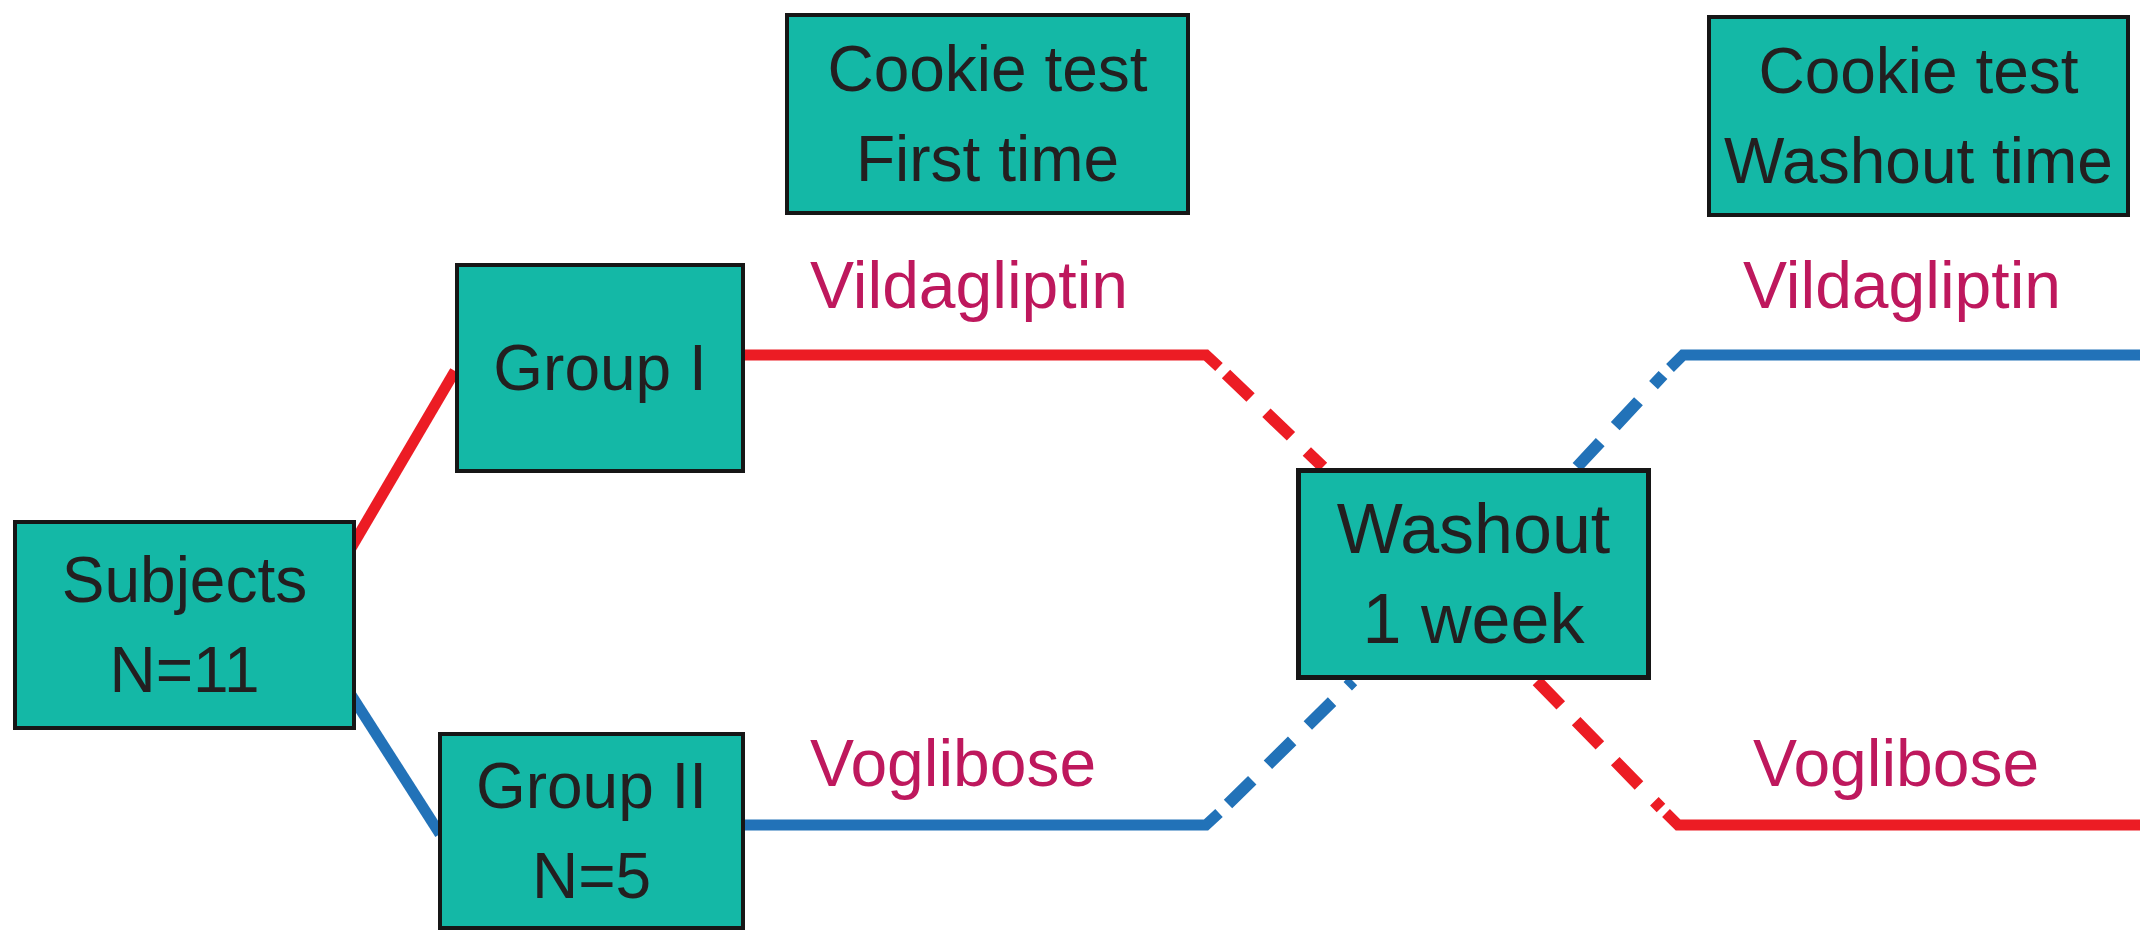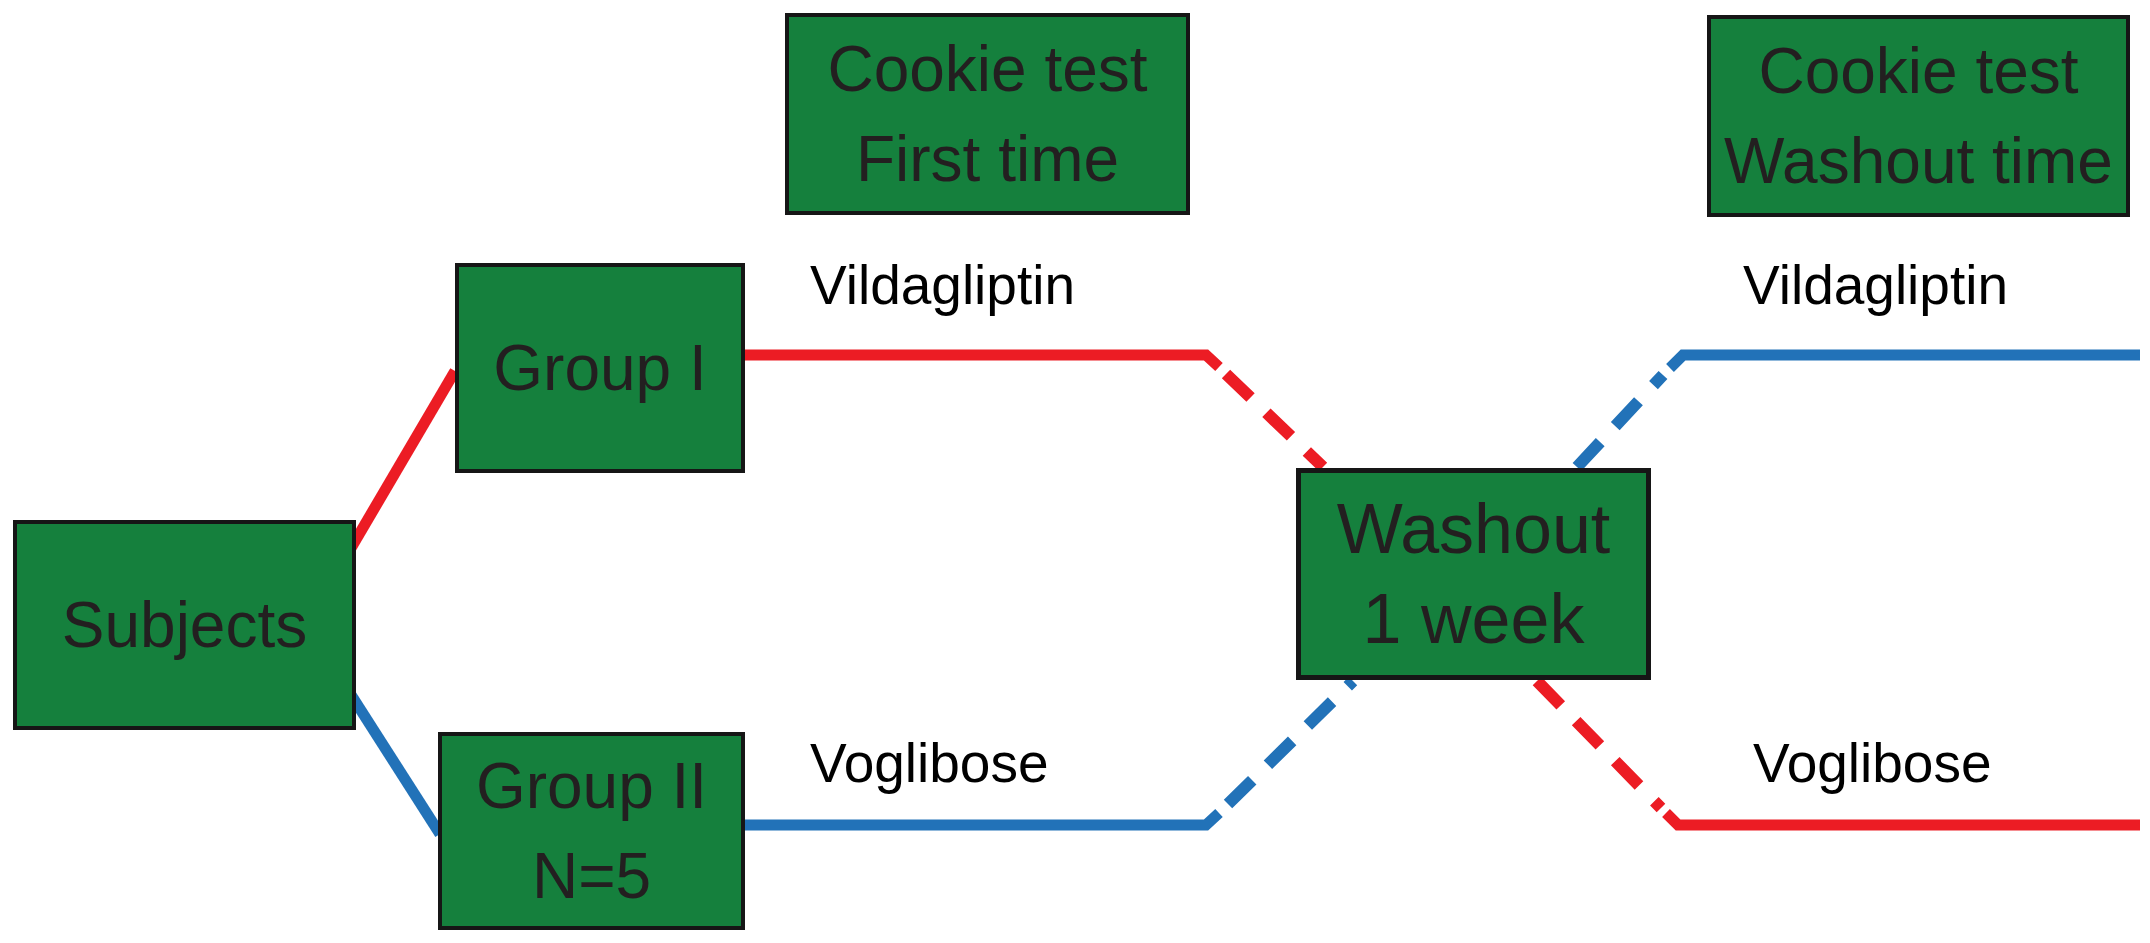--- a/index.html
+++ b/index.html
@@ -18,40 +18,40 @@
   .lines-svg {
     position: absolute;
     left: 0;
     top: 0;
     width: 2150px;
     height: 943px;
   }
   .node {
     position: absolute;
     box-sizing: border-box;
-    background: #15803d;
+    background: #14b8a6;
     border: 4px solid #161616;
     display: flex;
     flex-direction: column;
     align-items: center;
     justify-content: center;
     text-align: center;
     color: #231f20;
     font-size: 64px;
     line-height: 90px;
     white-space: nowrap;
   }
   .node.washout {
     border-width: 5px;
     font-size: 70px;
   }
   .arm-label {
     position: absolute;
-    color: #000000;
-    font-size: 55px;
+    color: #be185d;
+    font-size: 66px;
     line-height: 70px;
     white-space: nowrap;
   }
 </style>
 </head>
 <body>
 
 <div class="canvas">
 
   <svg class="lines-svg" viewBox="0 0 2150 943" fill="none">
@@ -67,20 +67,21 @@
 
     <line x1="1577" y1="467" x2="1663" y2="375" stroke-width="12" stroke-dasharray="34 22" stroke="#2272B8"></line>
     <polyline points="1670,368 1683,355 2140,355" stroke-width="11" stroke-linecap="butt" stroke-linejoin="miter" stroke="#2272B8"></polyline>
 
     <line x1="1537" y1="681" x2="1661" y2="808" stroke-width="12" stroke-dasharray="34 22" stroke="#EC1C24"></line>
     <polyline points="1666,813 1678,825 2140,825" stroke-width="11" stroke-linecap="butt" stroke-linejoin="miter" stroke="#EC1C24"></polyline>
   </svg>
 
   <div class="node" style="left:13px; top:520px; width:343px; height:210px;">
     <span>Subjects</span>
+    <span>N=11</span>
   </div>
 
   <div class="node" style="left:455px; top:263px; width:290px; height:210px;">
     <span>Group I</span>
   </div>
 
   <div class="node" style="left:438px; top:732px; width:307px; height:198px;">
     <span>Group II</span>
     <span>N=5</span>
   </div>

